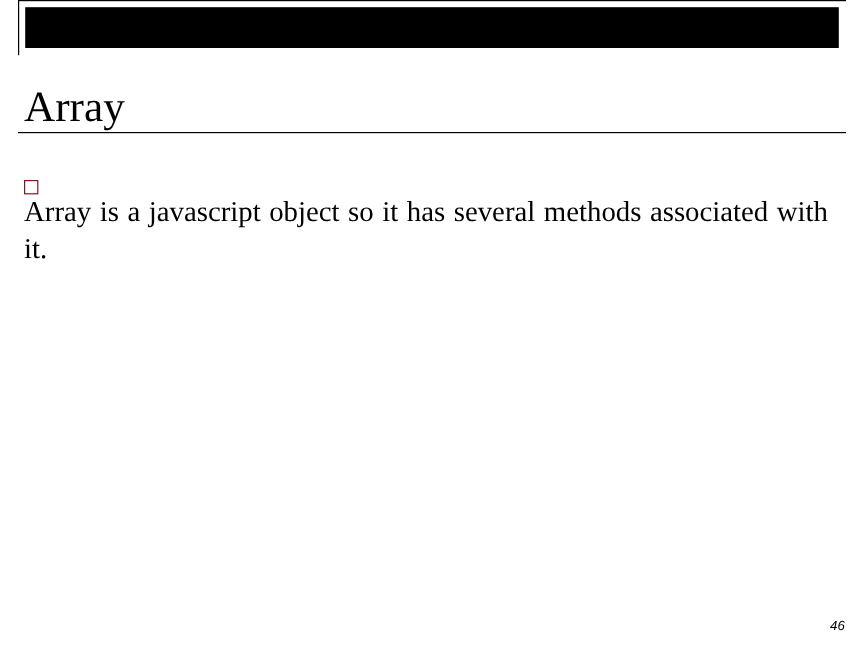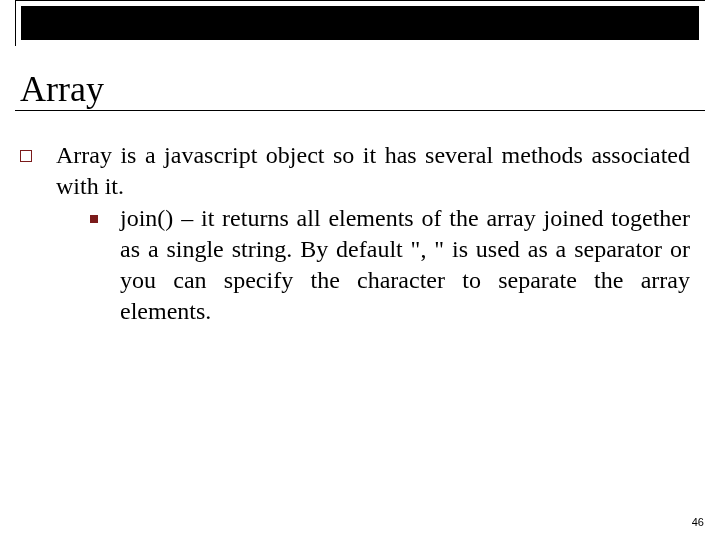--- a/index.html
+++ b/index.html
@@ -62,20 +62,21 @@
   .body {
     position: absolute;
     top: 140px;
     left: 20px;
     right: 30px;
     font-size: 24px;
     line-height: 1.28;
   }
   .lvl1 {
     display: flex;
+    flex-direction: column;
   }
   .lvl1 .bullet {
     width: 12px;
     height: 12px;
     border: 1.5px solid #7b1b1b;
     box-sizing: border-box;
     margin-top: 10px;
     flex: none;
     margin-right: 24px;
   }
@@ -103,43 +104,40 @@
     flex: 1;
     text-align: justify;
   }
   .pagenum {
     position: absolute;
     bottom: 12px;
     right: 16px;
     font-size: 11px;
     font-family: Arial, sans-serif;
     color: #000;
+    font-style: italic;
   }
 </style>
 </head>
 <body>
 
 <div class="slide">
 
   <div class="topbar-outer">
     <div class="topbar-inner"></div>
   </div>
 
   <div class="title">Array</div>
   <div class="title-underline"></div>
 
   <div class="body">
     <div class="lvl1">
       <div class="bullet"></div>
       <div class="content">
         <span>Array is a javascript object so it has several methods associated with it.</span>
         <div class="lvl2list">
-          <div class="lvl2">
-            <div class="bullet"></div>
-            <div class="content">join() – it returns all elements of the array joined together as a single string. By default ", " is used as a separator or you can specify the character to separate the array elements.</div>
-          </div>
         </div>
       </div>
     </div>
   </div>
 
   <div class="pagenum">46</div>
 </div>
 
 </body></html>

